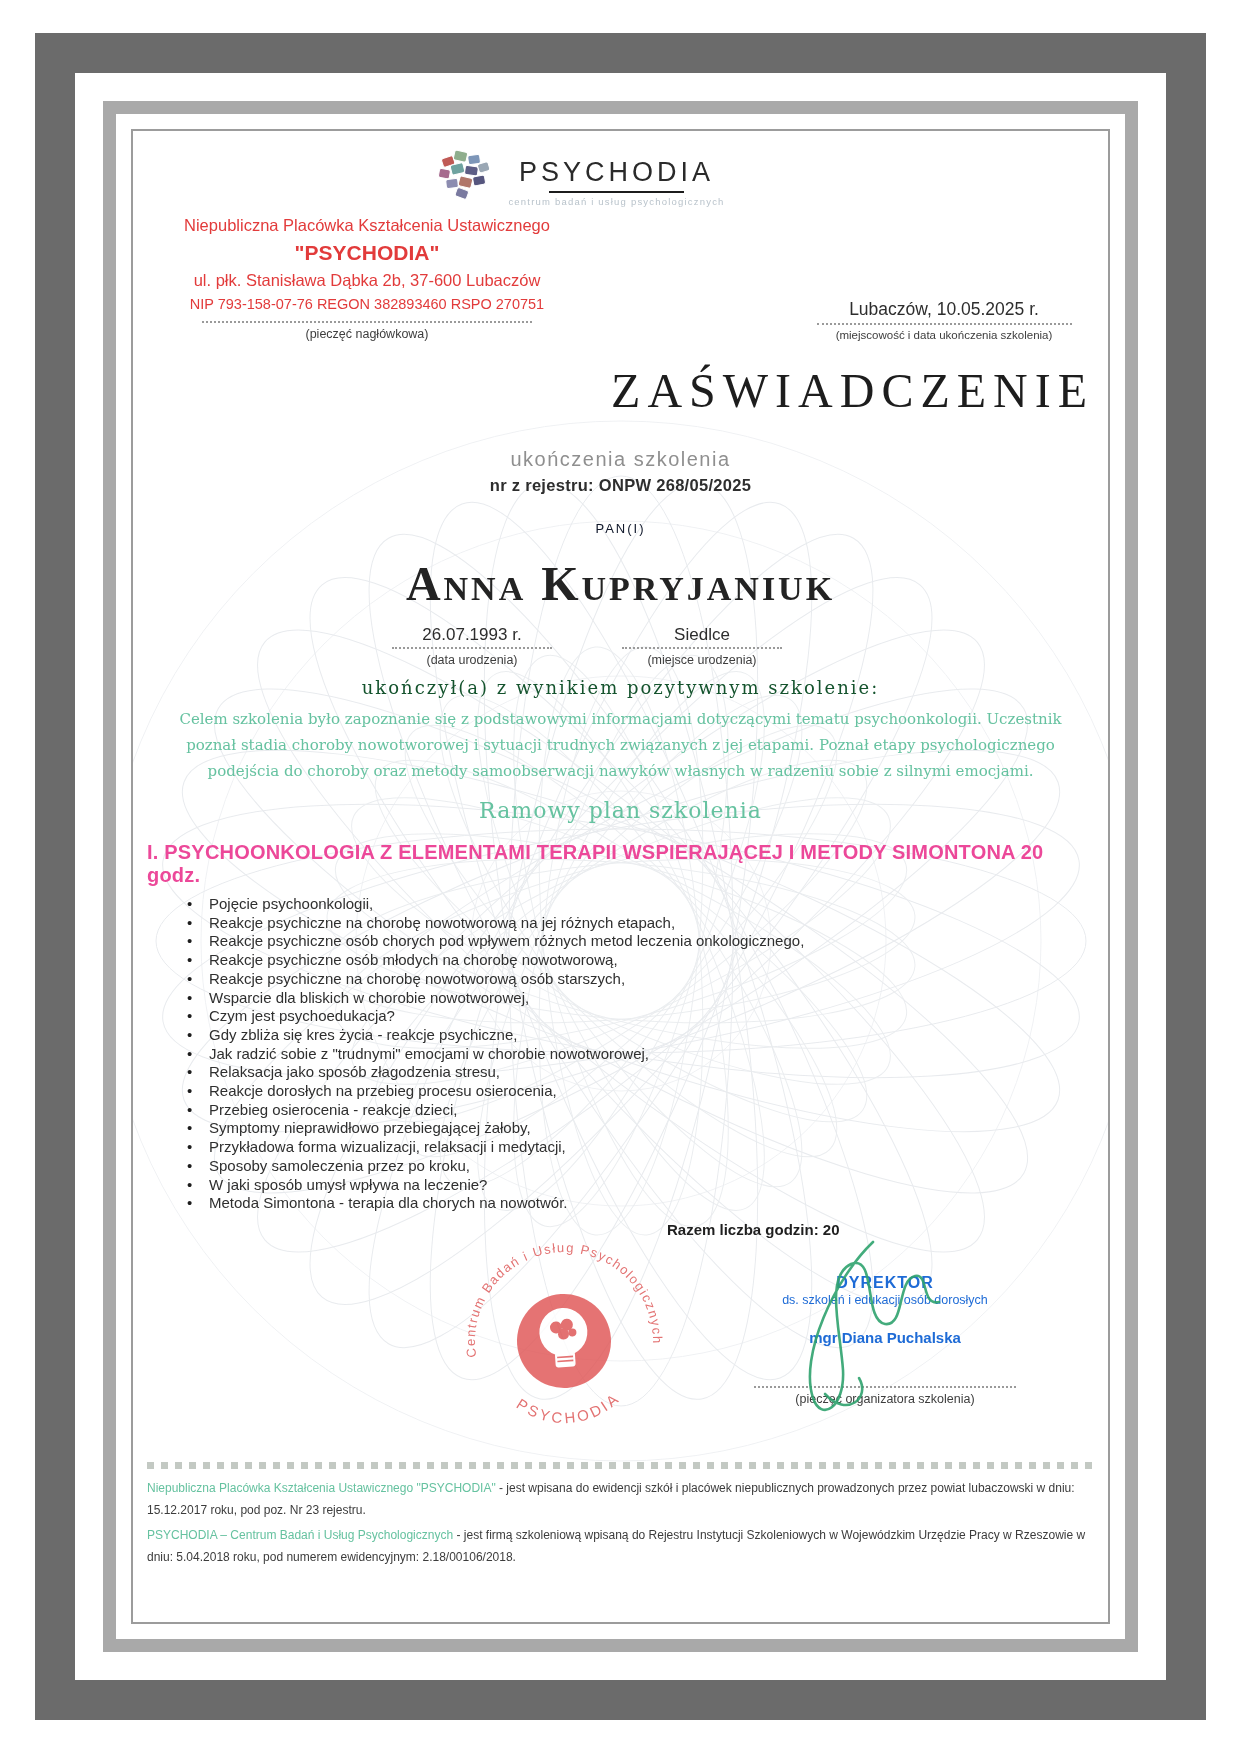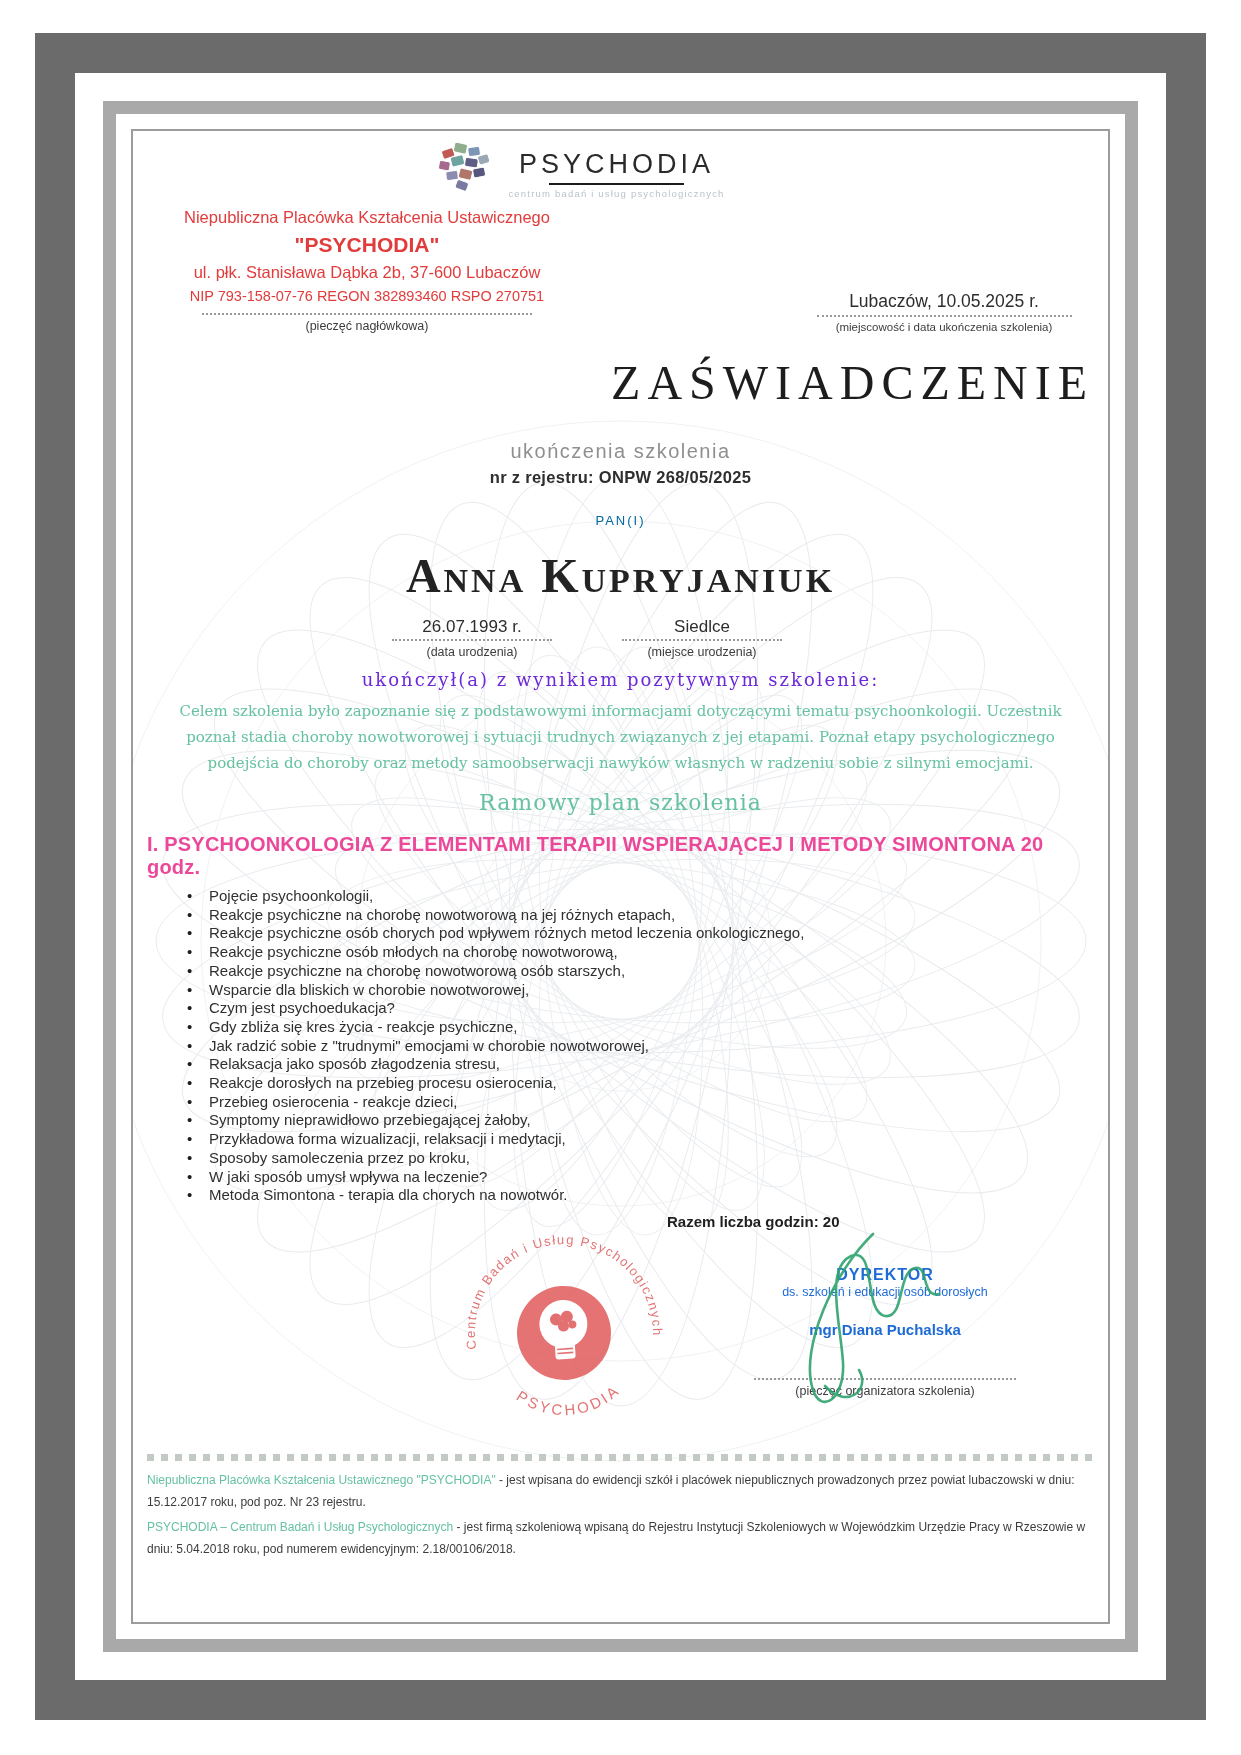--- a/index.html
+++ b/index.html
@@ -3,21 +3,21 @@
 <meta charset="utf-8">
 <style>
   * { margin:0; padding:0; box-sizing:border-box; }
   html,body { width:1241px; height:1755px; background:#ffffff; }
   body { padding:33px 35px 35px 35px; font-family:"Liberation Sans", sans-serif; }
   .frame-dark  { width:100%; height:100%; border:40px solid #6b6b6b; }
   .frame-gap1  { width:100%; height:100%; border:28px solid #ffffff; }
   .frame-silver{ width:100%; height:100%; border:13px solid #a9a9a9; }
   .frame-gap2  { width:100%; height:100%; border:15px solid #ffffff; }
   .frame-thin  { width:100%; height:100%; border:2px solid #9c9c9c; }
-  .content { position:relative; width:100%; height:100%; background:#fff; overflow:hidden; padding:8px 14px 0 14px; }
+  .content { position:relative; width:100%; height:100%; background:#fff; overflow:hidden; padding:16px 14px 0 14px; }
   .content > * { position:relative; z-index:1; }
   #guilloche { position:absolute; left:-12px; top:255px; z-index:0; pointer-events:none; opacity:.8; }
 
   
   .logo-row { display:flex; justify-content:center; align-items:flex-start; gap:14px; margin-left:-80px; }
   .logo-text { text-align:center; padding-top:10px; }
   .logo-brand { font-size:27px; letter-spacing:4px; color:#2a2a2a; font-weight:400; }
   .logo-underline { height:2px; background:#1c1c1c; width:62%; margin:3px auto 3px auto; }
   .logo-tagline { font-size:9.5px; letter-spacing:1.2px; color:#b9c3cb; }
 
@@ -34,31 +34,31 @@
   .place-date { width:300px; text-align:center; }
   .place-date .value { font-size:17.5px; color:#2d2d2d; padding-bottom:3px; }
   .place-date .dotted { width:255px; margin:0 auto; }
   .place-date .caption { font-size:11.5px; }
 
   
   .doc-title { text-align:right; margin-top:22px; font-family:"Liberation Serif", serif; font-weight:400;
                font-size:48px; letter-spacing:7px; color:#1d1d1d; }
   .doc-subtitle { text-align:center; margin-top:30px; font-size:20px; letter-spacing:1.5px; color:#8f8f8f; }
   .registry { text-align:center; margin-top:5px; font-size:16.5px; font-weight:bold; color:#2e2e2e; letter-spacing:.3px; }
-  .salutation { text-align:center; margin-top:26px; font-size:13px; letter-spacing:2px; color:#0369a1; }
+  .salutation { text-align:center; margin-top:26px; font-size:13px; letter-spacing:2px; color:#0f172a; }
   .person-name { text-align:center; margin-top:20px; font-family:"Liberation Serif", serif; font-weight:bold;
                  font-variant:small-caps; font-size:48px; letter-spacing:3px; color:#232323; }
 
   .birth-row { display:flex; margin-left:210px; margin-top:14px; }
   .birth-col { width:230px; text-align:center; }
   .birth-col .value { font-size:17px; color:#2d2d2d; padding-bottom:2px; }
   .birth-col .dotted { width:160px; margin:0 auto; }
 
   .completion { text-align:center; margin-top:10px; font-family:"DejaVu Serif", serif;
-                font-size:18px; letter-spacing:2px; color:#6d28d9; }
+                font-size:18px; letter-spacing:2px; color:#14532d; }
   .course-title { text-align:center; margin:10px auto 0 auto; max-width:720px; font-family:"DejaVu Serif", serif;
                   font-size:28px; line-height:40px; color:#3a3a3a; }
   .course-desc { text-align:center; margin:8px auto 0 auto; max-width:930px; font-family:"DejaVu Serif", serif;
                  font-size:15px; line-height:26px; color:var(--accent-green,#63bf9c); }
   .plan-heading { text-align:center; margin-top:14px; font-family:"DejaVu Serif", serif;
                   font-size:22px; letter-spacing:1px; color:var(--accent-green,#63bf9c); }
 
   .module-heading { margin-top:18px; font-size:20px; font-weight:bold; color:#ec4899; letter-spacing:.2px; }
   ul.topics { margin-top:8px; list-style:none; }
   ul.topics li { font-size:15px; line-height:18.7px; color:#2f2f2f; padding-left:62px; position:relative; }

